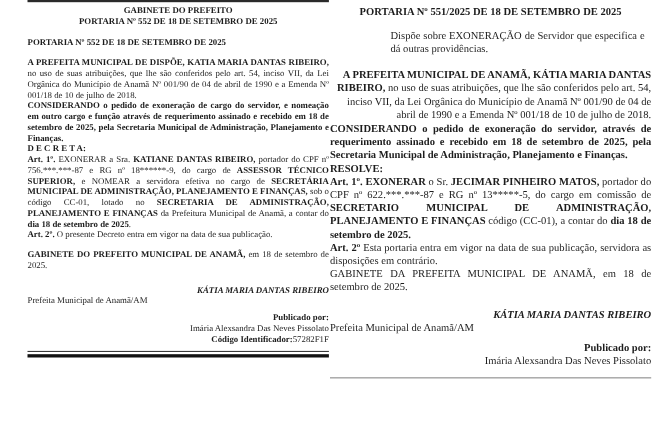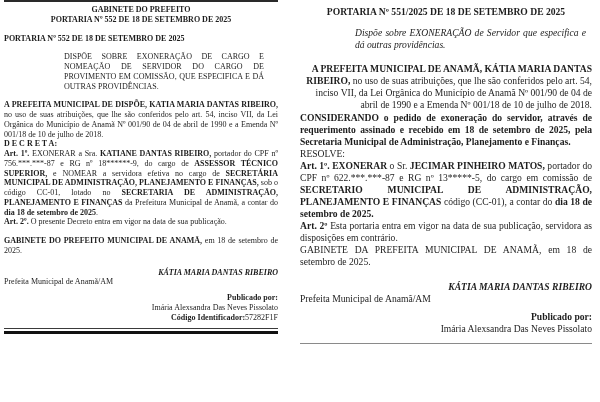--- a/index.html
+++ b/index.html
@@ -5,55 +5,55 @@
   html,body { margin:0; padding:0; background:#ffffff; }
   .page {
     position:relative;
     width:600px; height:402px;
     background:#ffffff;
     color:#1d1d1d;
     font-family:"Liberation Serif", serif;
     overflow:hidden;
   }
   .col { position:absolute; top:0; }
-  .col-left  { left:4px;   width:274px; font-size:8px;   line-height:1.22; }
+  .col-left  { left:25px;   width:274px; font-size:8px;   line-height:1.22; }
   .col-right { left:300px; width:292px; font-size:9.6px; line-height:1.26; }
   p { margin:0; }
   .center  { text-align:center; }
   .justify { text-align:justify; }
   .right   { text-align:right; }
   .rule-top { border-top:2px solid #2a2a2a; margin-bottom:3px; }
   .masthead { font-weight:bold; }
   .gap-s { margin-top:6px; }
   .gap-m { margin-top:9px; }
   .gap-l { margin-top:12px;text-align:right; }
   .ementa-left  { margin-left:60px; margin-right:14px; }
-  .ementa-right { margin-left:55px; margin-right:6px;font-style:italic; }
+  .ementa-right { margin-left:55px; margin-right:6px; }
   .sig-name { font-weight:bold; font-style:italic; }
   .pub-label { font-weight:bold; }
   .double-rule-thin  { border-top:1.5px solid #3a3a3a; margin-top:6px; }
   .double-rule-thick { border-top:3.5px solid #111111; margin-top:2px; }
   .single-rule { border-top:1.5px solid #8a8a8a; margin-top:8px; }
 </style>
 </head>
 <body>
 
 <div class="page">
 
   <div class="col col-left">
     <div class="rule-top"></div>
 
     <p class="center masthead"><span style="font-weight: bold;">GABINETE DO PREFEITO</span></p>
     <p class="center masthead"><span style="font-weight: bold;">PORTARIA Nº 552 DE 18 DE SETEMBRO DE 2025</span></p>
 
     <p class="gap-m"><span style="font-weight: bold;">PORTARIA Nº 552 DE 18 DE SETEMBRO DE 2025</span></p>
 
-    <p class="gap-m justify ementa-left"><span>DISPÕE SOBRE EXONERAÇÃO DE CARGO E NOMEAÇÃO DE SERVIDOR DO CARGO DE PROVIMENTO EM COMISSÃO, QUE ESPECIFICA E DÁ OUTRAS PROVIDÊNCIAS.</span></p>
 
     <p class="gap-m justify"><span style="font-weight: bold;">A PREFEITA MUNICIPAL DE DISPÕE, KATIA MARIA DANTAS RIBEIRO,</span><span> no uso de suas atribuições, que lhe são conferidos pelo art. 54, inciso VII, da Lei Orgânica do Município de Anamã Nº 001/90 de 04 de abril de 1990 e a Emenda Nº 001/18 de 10 de julho de 2018.</span></p>
+    <p class="justify"><span style="font-weight: bold;">CONSIDERANDO o pedido de exoneração de cargo do servidor, e nomeação em outro cargo e função através de requerimento assinado e recebido em 18 de setembro de 2025, pela Secretaria Municipal de Administração, Planejamento e Finanças.</span></p>
     <p><span style="font-weight: bold;">D E C R E T A:</span></p>
     <p class="justify"><span style="font-weight: bold;">Art. 1º.</span><span> EXONERAR a Sra. </span><span style="font-weight: bold;">KATIANE DANTAS RIBEIRO,</span><span> portador do CPF nº 756.***.***-87 e RG nº 18******-9, do cargo de </span><span style="font-weight: bold;">ASSESSOR TÉCNICO SUPERIOR,</span><span> e NOMEAR a servidora efetiva no cargo de </span><span style="font-weight: bold;">SECRETÁRIA MUNICIPAL DE ADMINISTRAÇÃO, PLANEJAMENTO E FINANÇAS,</span><span> sob o código CC-01, lotado no </span><span style="font-weight: bold;">SECRETARIA DE ADMINISTRAÇÃO, PLANEJAMENTO E FINANÇAS</span><span> da Prefeitura Municipal de Anamã, a contar do </span><span style="font-weight: bold;">dia 18 de setembro de 2025</span><span>.</span></p>
     <p class="justify"><span style="font-weight: bold;">Art. 2º.</span><span> O presente Decreto entra em vigor na data de sua publicação.</span></p>
 
     <p class="gap-m justify"><span style="font-weight: bold;">GABINETE DO PREFEITO MUNICIPAL DE ANAMÃ,</span><span> em 18 de setembro de 2025.</span></p>
 
     <p class="gap-l sig-name"><span style="font-weight: bold; font-style: italic;">KÁTIA MARIA DANTAS RIBEIRO</span></p>
     <p><span>Prefeita Municipal de Anamã/AM</span></p>
 
     <div class="right gap-s">
@@ -66,21 +66,21 @@
     <div class="double-rule-thick"></div>
   </div>
 
   <div class="col col-right">
     <p class="center masthead gap-s"><span style="font-weight: bold;">PORTARIA Nº 551/2025 DE 18 DE SETEMBRO DE 2025</span></p>
 
     <p class="gap-m justify ementa-right"><span>Dispõe sobre EXONERAÇÃO de Servidor que especifica e dá outras providências.</span></p>
 
     <p class="gap-l justify"><span style="font-weight: bold;">A PREFEITA MUNICIPAL DE ANAMÃ, KÁTIA MARIA DANTAS RIBEIRO,</span><span> no uso de suas atribuições, que lhe são conferidos pelo art. 54, inciso VII, da Lei Orgânica do Município de Anamã Nº 001/90 de 04 de abril de 1990 e a Emenda Nº 001/18 de 10 de julho de 2018.</span></p>
     <p class="justify"><span style="font-weight: bold;">CONSIDERANDO o pedido de exoneração do servidor, através de requerimento assinado e recebido em 18 de setembro de 2025, pela Secretaria Municipal de Administração, Planejamento e Finanças.</span></p>
-    <p><span style="font-weight: normal;">RESOLVE:</span></p>
+    <p><span style="font-weight: bold;">RESOLVE:</span></p>
     <p class="justify"><span style="font-weight: bold;">Art. 1º. EXONERAR</span><span> o Sr. </span><span style="font-weight: bold;">JECIMAR PINHEIRO MATOS,</span><span> portador do CPF nº 622.***.***-87 e RG nº 13*****-5, do cargo em comissão de </span><span style="font-weight: bold;">SECRETARIO MUNICIPAL DE ADMINISTRAÇÃO, PLANEJAMENTO E FINANÇAS</span><span> código (CC-01), a contar do </span><span style="font-weight: bold;">dia 18 de setembro de 2025.</span></p>
     <p class="justify"><span style="font-weight: bold;">Art. 2º</span><span> Esta portaria entra em vigor na data de sua publicação, servidora as disposições em contrário.</span></p>
     <p class="justify"><span style="font-weight: normal;">GABINETE DA PREFEITA MUNICIPAL DE ANAMÃ,</span><span> em 18 de setembro de 2025.</span></p>
 
     <p class="gap-l sig-name"><span style="font-weight: bold; font-style: italic;">KÁTIA MARIA DANTAS RIBEIRO</span></p>
     <p><span>Prefeita Municipal de Anamã/AM</span></p>
 
     <div class="right gap-s">
       <p class="pub-label">Publicado por:</p>
       <p>Imária Alexsandra Das Neves Pissolato</p>

